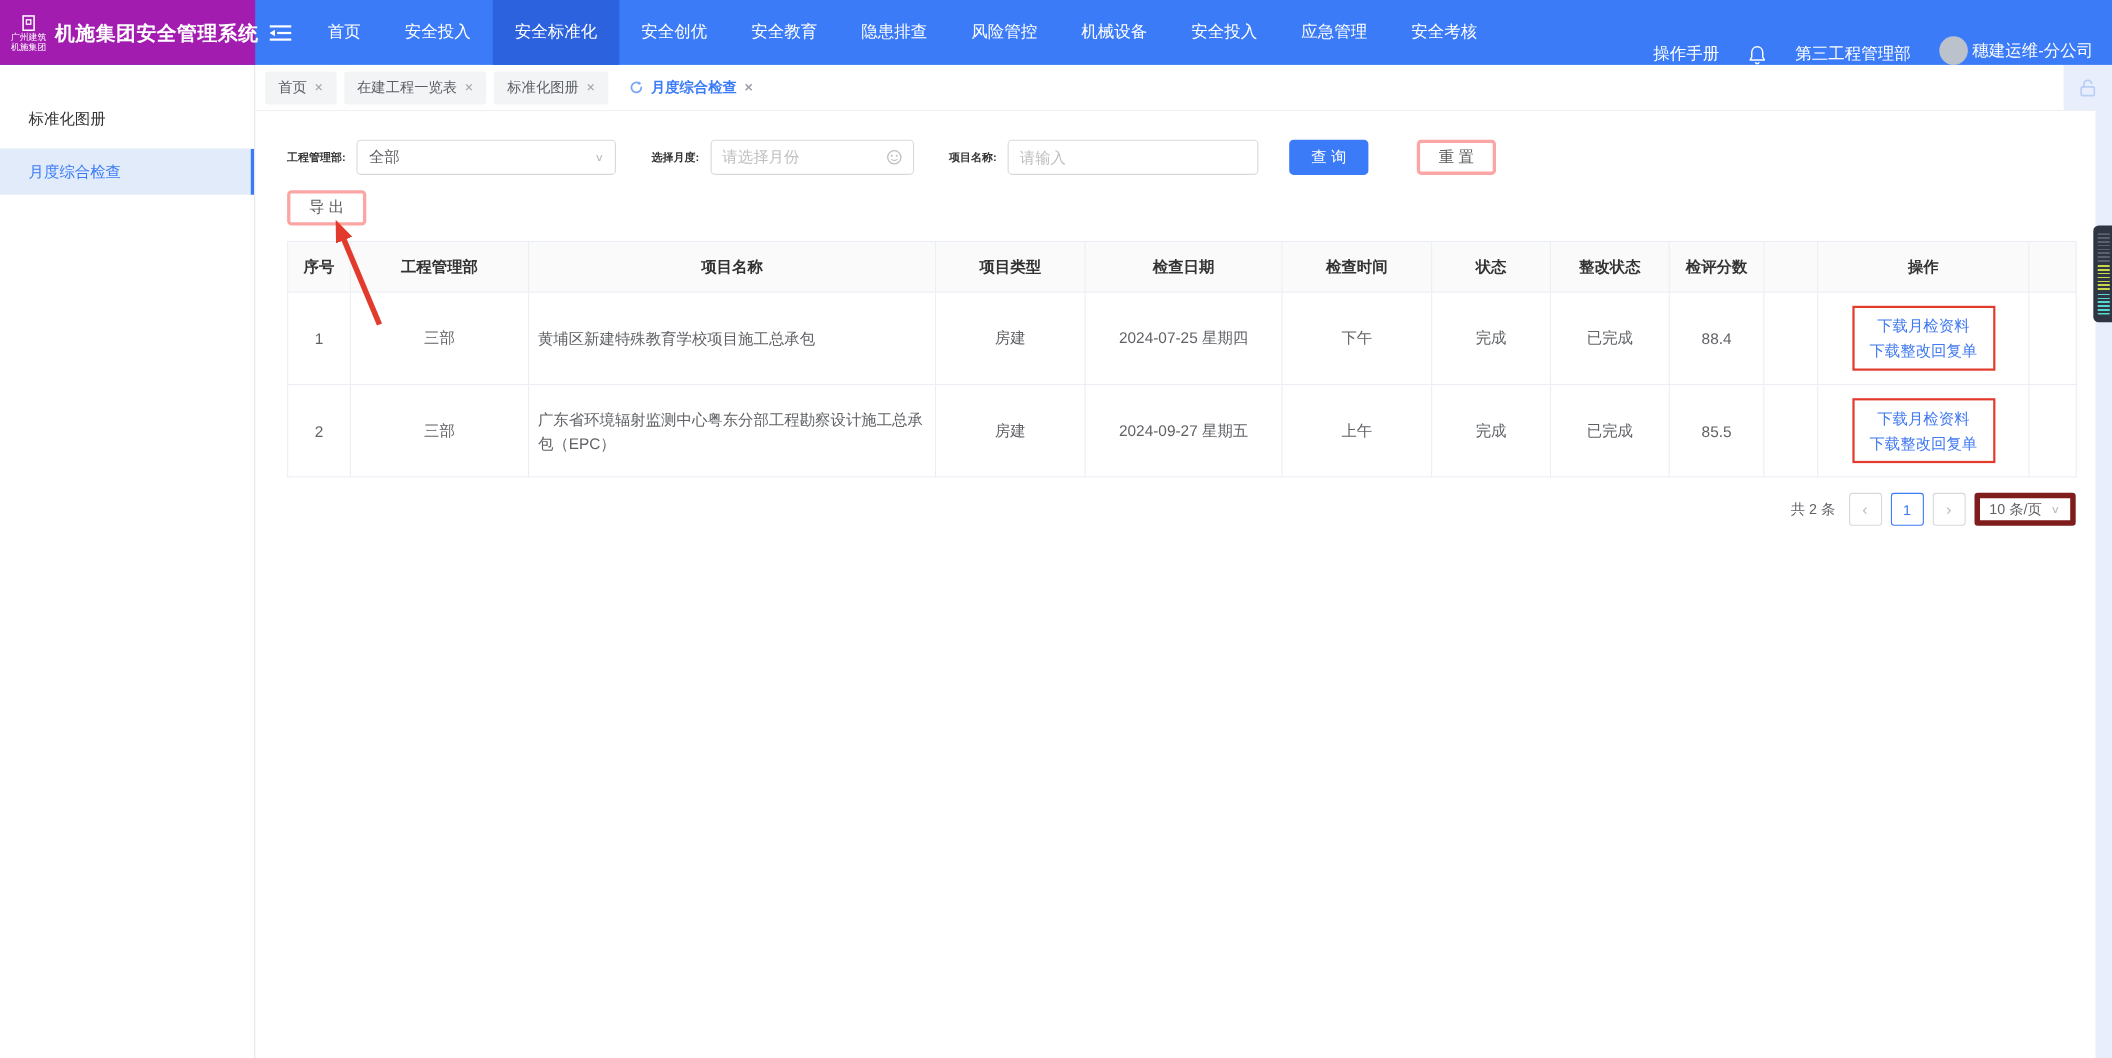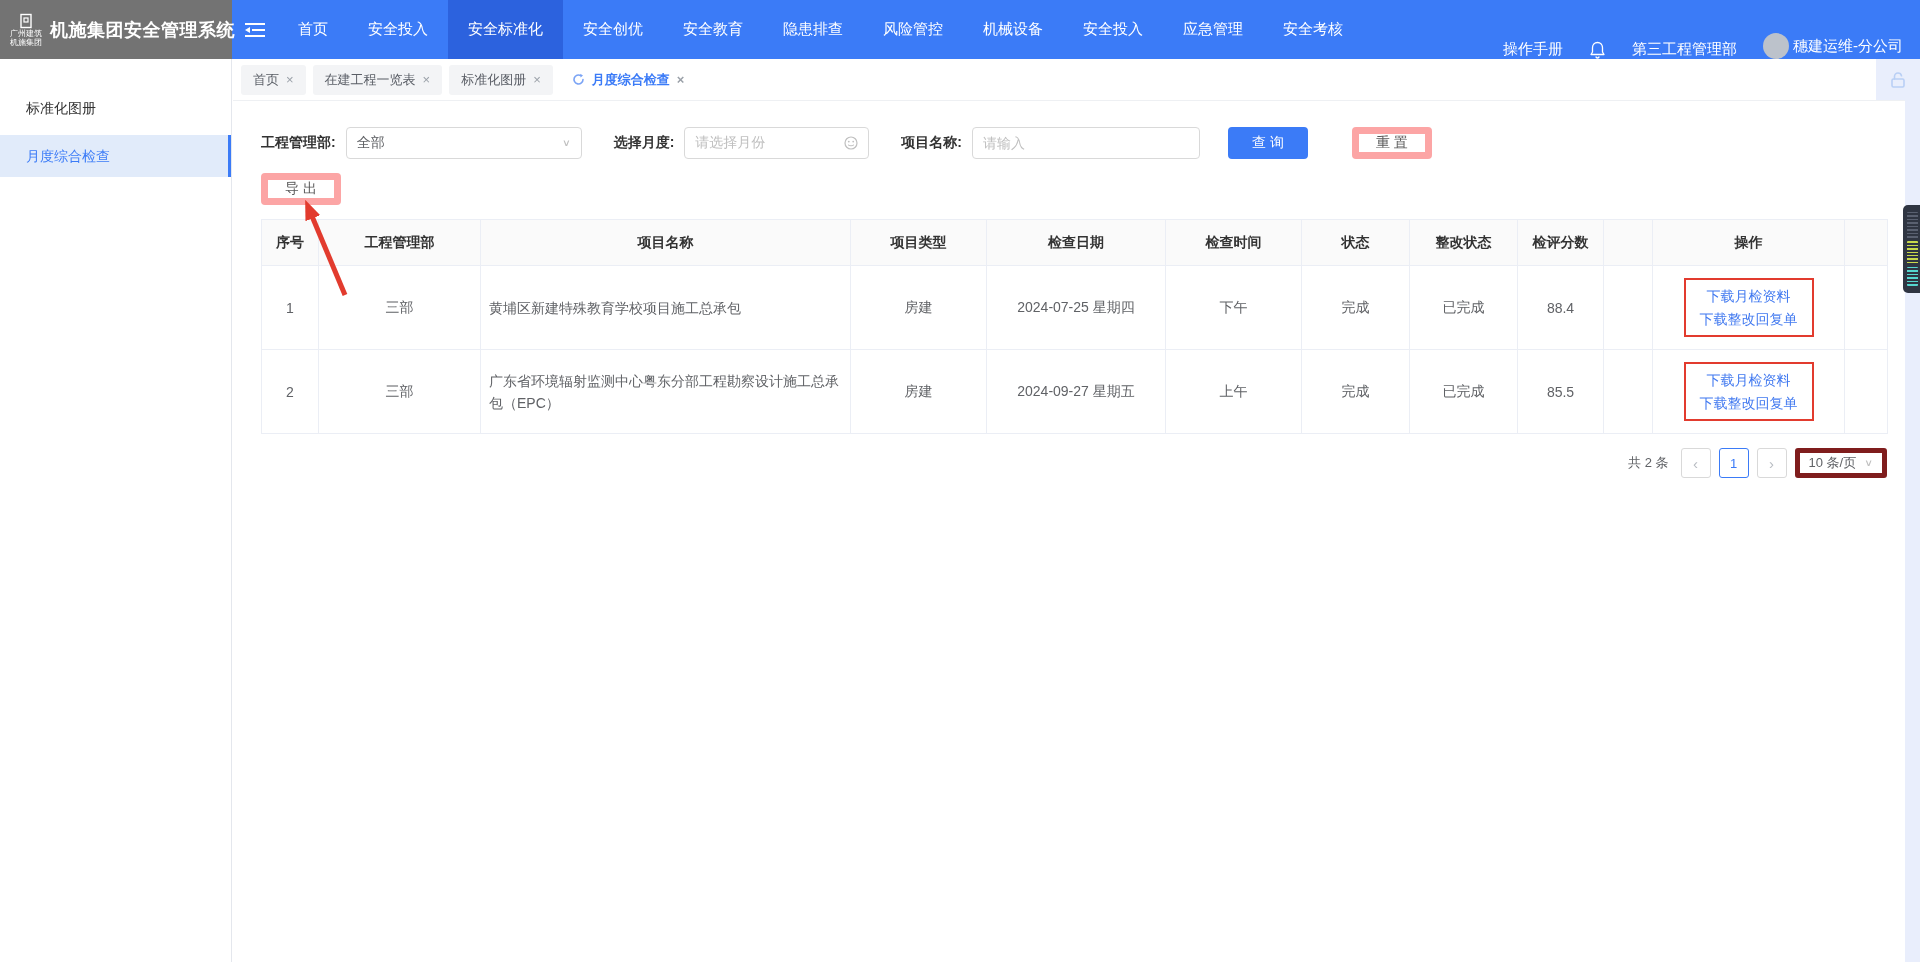--- a/index.html
+++ b/index.html
@@ -3,21 +3,21 @@
 <meta charset="utf-8">
 <style>
   * { margin:0; padding:0; box-sizing:border-box; }
   html,body { width:1920px; height:962px; overflow:hidden; background:#fff;
     font-family:"Liberation Sans","DejaVu Sans",sans-serif; }
   body { position:relative; }
 
   
   .topbar { position:absolute; top:0; left:0; width:1920px; height:59px;
     background:#3b7bf7; display:flex; align-items:stretch; color:#fff; z-index:30; }
-  .logo-panel { width:232px; min-width:232px; background:#737373; display:flex;
+  .logo-panel { width:232px; min-width:232px; background:#a21caf; display:flex;
     align-items:center; padding-left:10px; }
   .emblem { display:flex; flex-direction:column; align-items:center; margin-right:8px; }
   .emblem svg { display:block; }
   .emblem .org { font-size:8px; line-height:9px; white-space:nowrap; color:#fff; }
   .app-title { font-size:18px; font-weight:bold; white-space:nowrap; letter-spacing:.5px; }
   .nav { display:flex; align-items:stretch; }
   .hamburger { width:46px; display:flex; align-items:center; justify-content:center; cursor:pointer; }
   .nav-item { padding:0 20px; display:flex; align-items:center; font-size:15px;
     font-weight:500; cursor:pointer; white-space:nowrap; }
   .nav-item.active { background:#2c62de; }
@@ -45,34 +45,34 @@
   .tab.active { background:#fff; color:#3b7bf7; font-weight:600; }
   .tab .close { color:#9aa0a8; font-size:13px; cursor:pointer; }
   .tab.active .close { color:#9aa0a8; }
   .lock-area { position:absolute; right:0; top:0; width:44px; height:41px; background:#e9eefc;
     display:flex; align-items:center; justify-content:center; cursor:pointer; }
 
   .right-strip { position:absolute; right:0; top:59px; width:15px; bottom:0; background:#e9eefc; z-index:5; }
 
   
   .filters { display:flex; align-items:center; margin:26px 0 0 28px; }
-  .f-label { font-size:14px; font-weight:600; color:#333; margin-right:10px; white-space:nowrap; }
+  .f-label { font-size:10px; font-weight:600; color:#333; margin-right:10px; white-space:nowrap; }
   .box { height:32px; border:1px solid #d9d9d9; border-radius:4px; background:#fff;
     display:flex; align-items:center; padding:0 10px; font-size:14px; }
   .select-dept { width:236px; justify-content:space-between; cursor:pointer; color:#606266; }
   .chev { color:#bfbfbf; font-size:12px; transform:scaleY(.8); }
   .month-box { width:185px; margin-right:32px; justify-content:space-between; cursor:text; }
   .placeholder { color:#bfbfbf; }
   .spacer32 { width:32px; }
   input.text-input { width:228px; height:32px; border:1px solid #d9d9d9; border-radius:4px;
     padding:0 10px; font-size:14px; color:#606266; outline:none;
     font-family:"Liberation Sans","DejaVu Sans",sans-serif; }
   input.text-input::placeholder { color:#bfbfbf; }
   .btn { height:32px; border-radius:4px; font-size:14px; padding:0 17px; cursor:pointer;
-    display:flex; align-items:center; border:7px solid #fca5a5; background:#fff; color:#595959;
+    display:flex; align-items:center; border:3px solid #fca5a5; background:#fff; color:#595959;
     white-space:nowrap; font-family:inherit; }
   .btn.primary { background:#3b7bf7; border-color:#3b7bf7; color:#fff; margin-left:28px; }
   .btn.reset { margin-left:44px; }
   .export-row { margin:14px 0 0 28px; }
 
   
   table.grid { border-collapse:collapse; table-layout:fixed; width:1626px;
     margin:14px 0 0 28px; }
   .grid th, .grid td { border:1px solid #ebeef5; font-size:14px; }
   .grid th { background:#fafafa; color:#333; font-weight:600; height:46px; text-align:center; }

